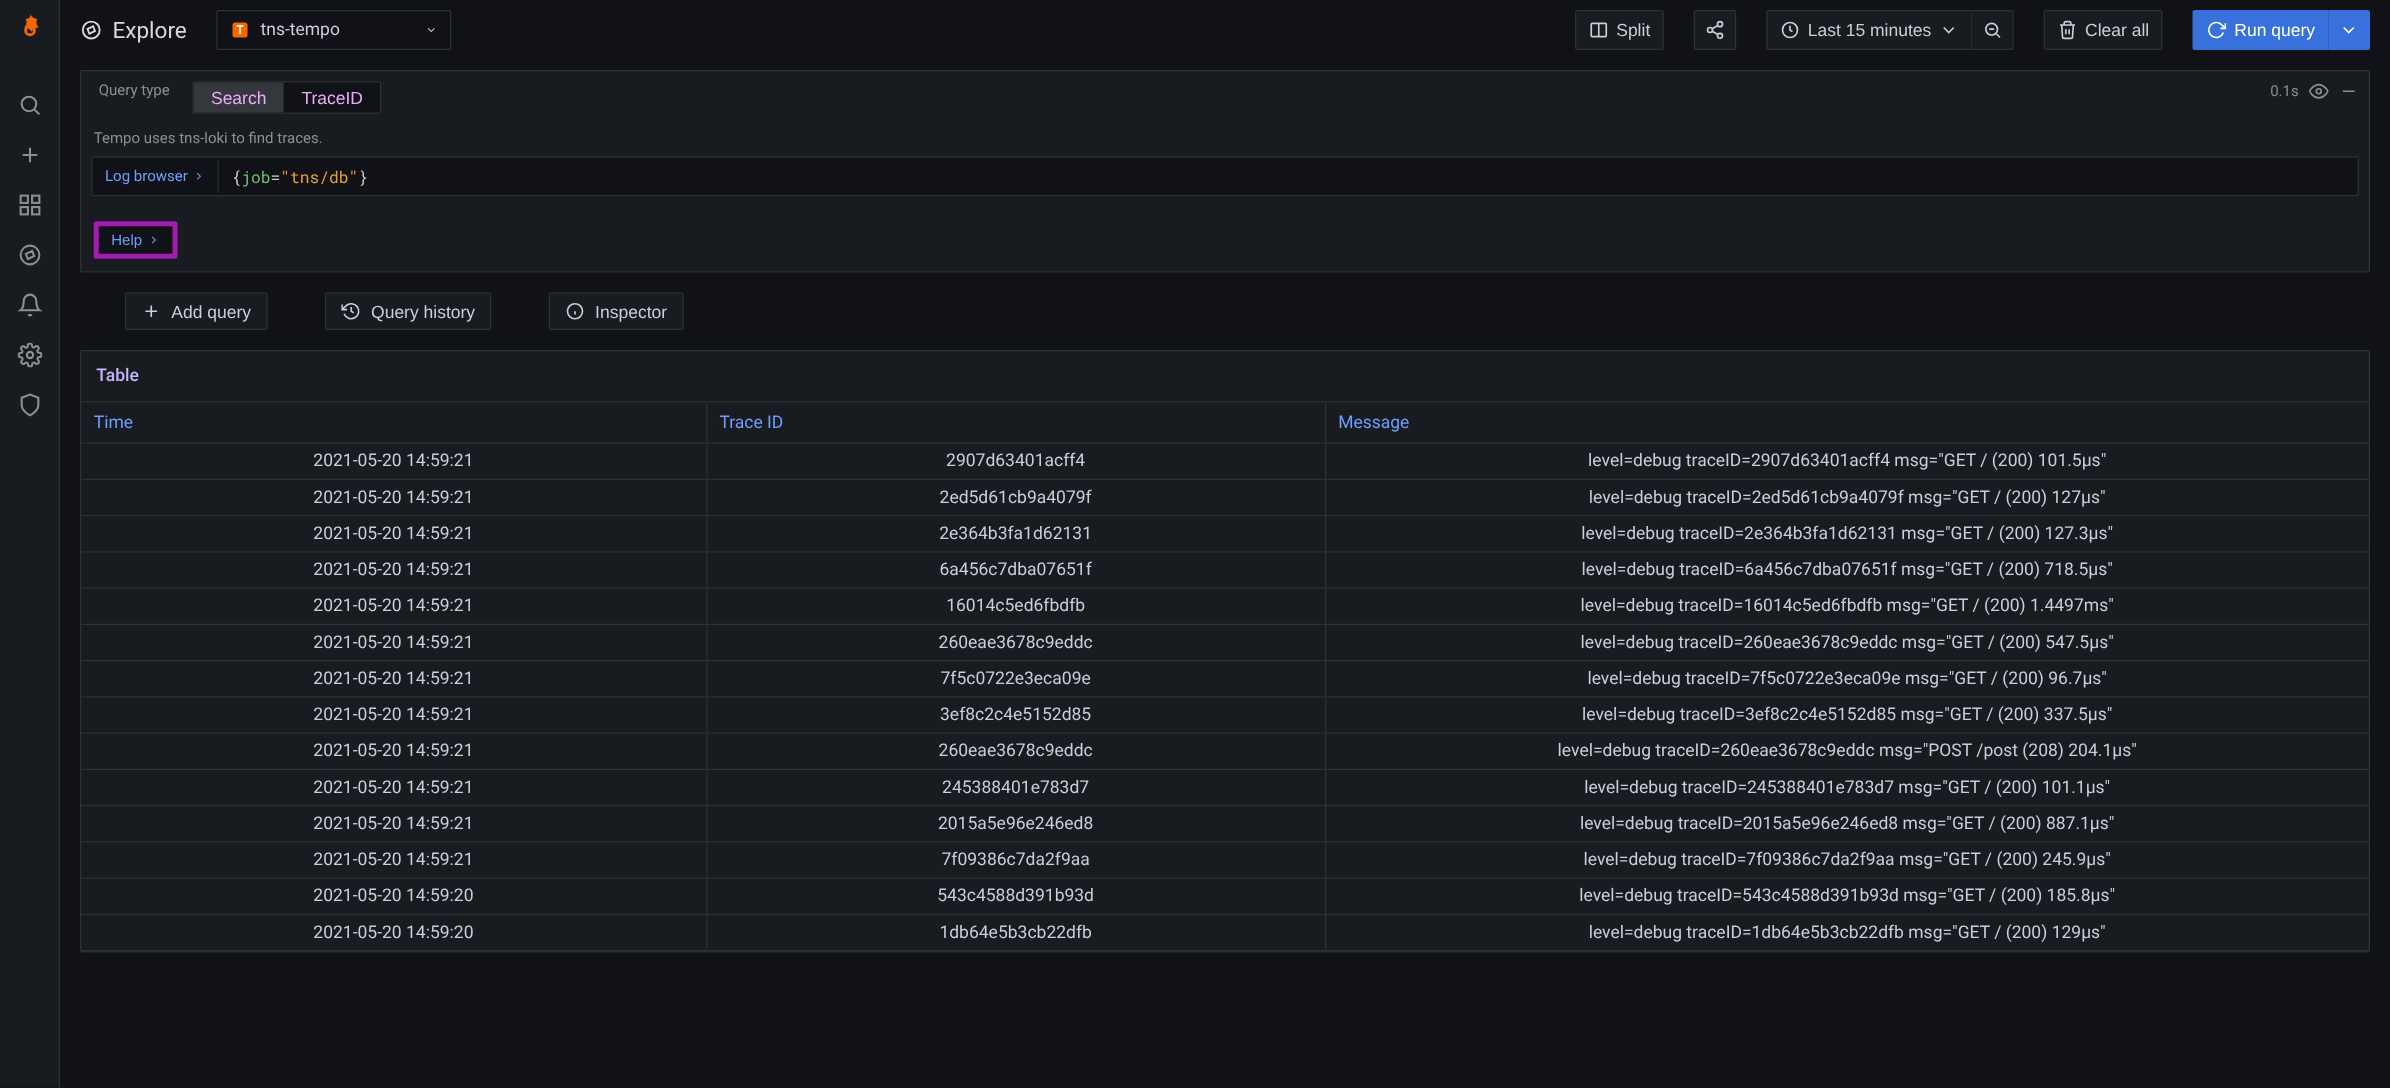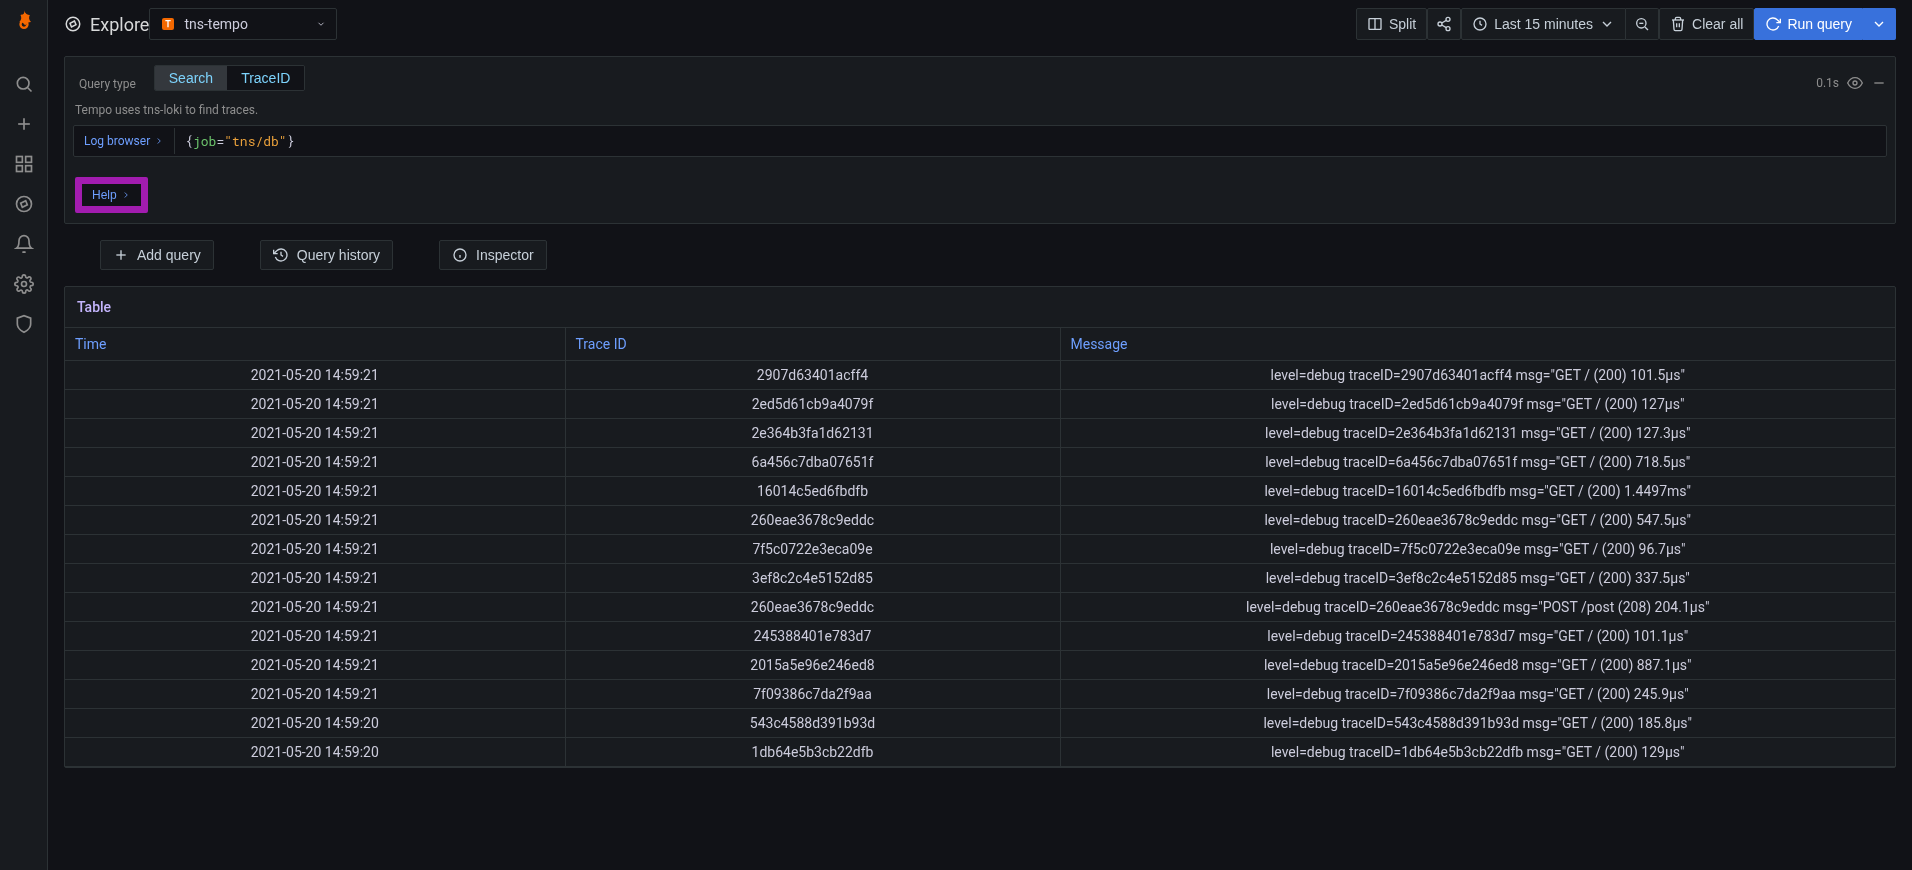--- a/index.html
+++ b/index.html
@@ -30,21 +30,21 @@
   cursor: pointer;
   color: #8e8e8e;
 }
 .sidebar-icon svg { width: 20px; height: 20px; }
 .main { flex: 1; display: flex; flex-direction: column; }
 .topbar {
   height: 48px;
   display: flex;
   align-items: center;
   padding: 0 16px;
-  gap: 0;
+  gap: 24px;
 }
 .topbar-title {
   font-size: 18px;
   color: #d8d9da;
   display: flex;
   align-items: center;
   gap: 8px;
 }
 .topbar-title svg { width: 18px; height: 18px; }
 .ds-picker {
@@ -89,35 +89,35 @@
 .run-btn-group .tb-btn { background: #3871dc; border-color: #3871dc; color: #fff; }
 .content { padding: 8px 16px 16px 16px; display: flex; flex-direction: column; gap: 16px; flex: 1; overflow: auto; }
 .panel {
   background: #181b1f;
   border: 1px solid #2c3235;
   border-radius: 2px;
 }
 .query-editor { position: relative; }
 .query-header {
   display: flex;
-  align-items: flex-end;
+  align-items: flex-start;
   padding: 8px;
   gap: 12px;
 }
 .qt-label { color: #8e8e8e; font-size: 12px; padding: 0 6px; }
 .segmented {
   display: flex;
   border: 1px solid #2c3235;
   border-radius: 2px;
   overflow: hidden;
 }
 .seg-btn {
   padding: 4px 14px;
   background: #111217;
-  color: #7dd3fc;
+  color: #f0abfc;
   cursor: pointer;
   font-size: 14px;
   border: none;
 }
 .seg-btn.active { background: #34383d; }
 .query-stats {
   margin-left: auto;
   display: flex;
   align-items: center;
   gap: 8px;
@@ -162,21 +162,21 @@
   color: #ccccdc;
   outline: none;
 }
 .query-input .brace { color: #ccccdc; }
 .query-input .key { color: #6cc26c; }
 .query-input .op { color: #ccccdc; }
 .query-input .val { color: #e9a03b; }
 .help-row { padding: 0 10px 10px 10px; }
 .help-btn {
   background: #111217;
-  border: 7px solid #a21caf;
+  border: 4px solid #a21caf;
   color: #6e9fff;
   font-size: 12px;
   padding: 4px 10px;
   border-radius: 2px;
   cursor: pointer;
   display: inline-flex;
   align-items: center;
   gap: 4px;
 }
 .action-row { display: flex; gap: 10px; }

